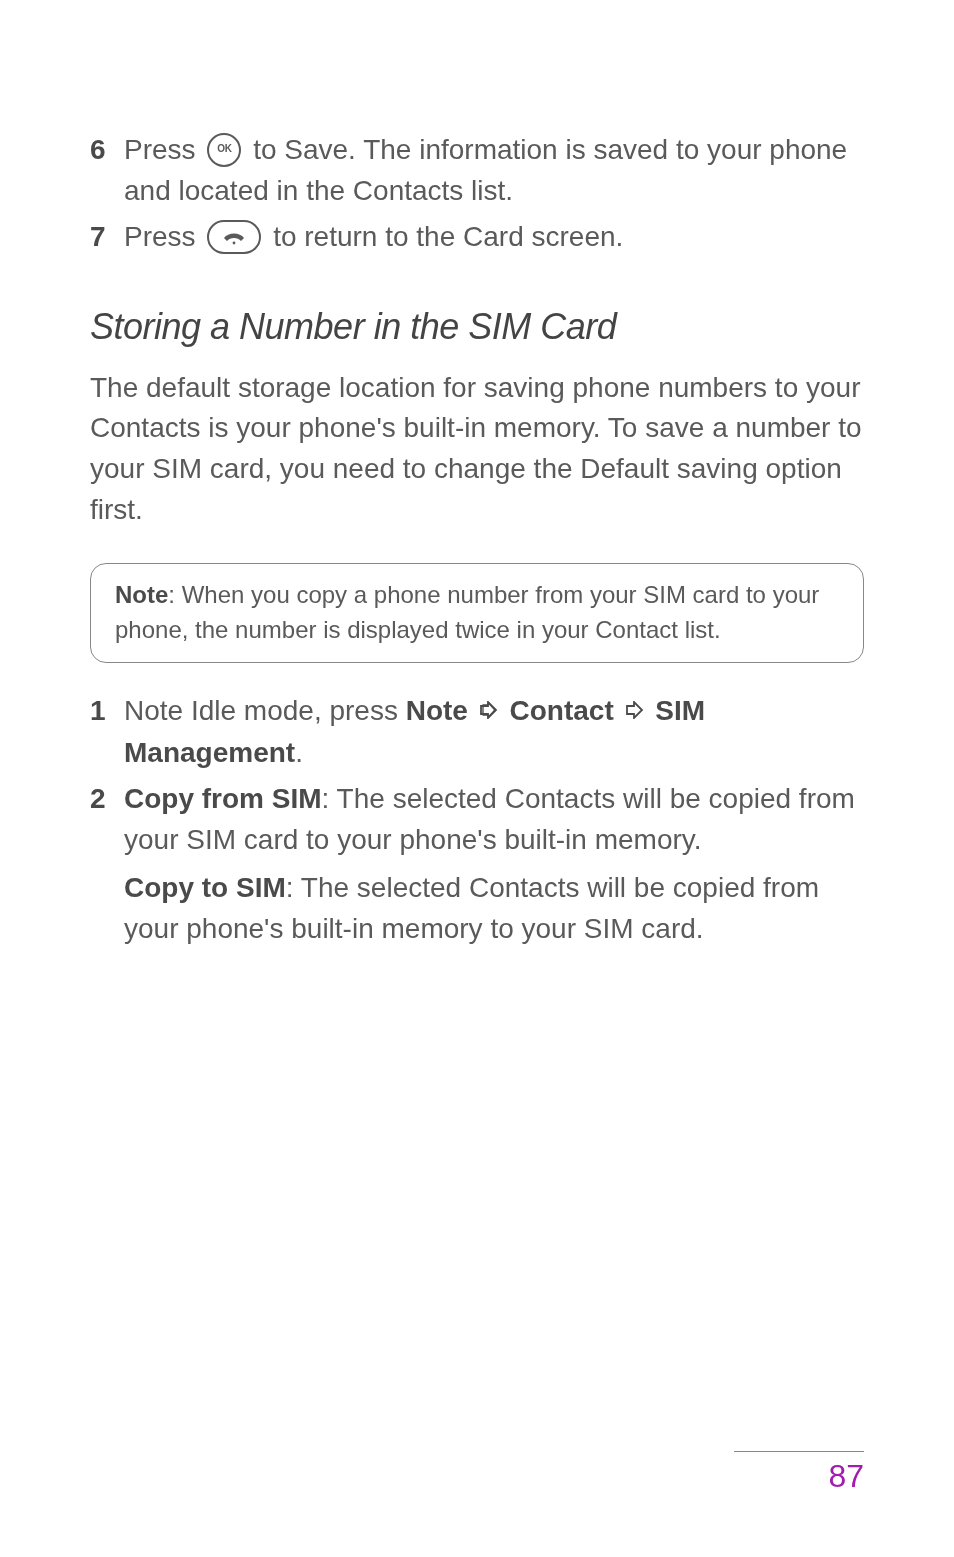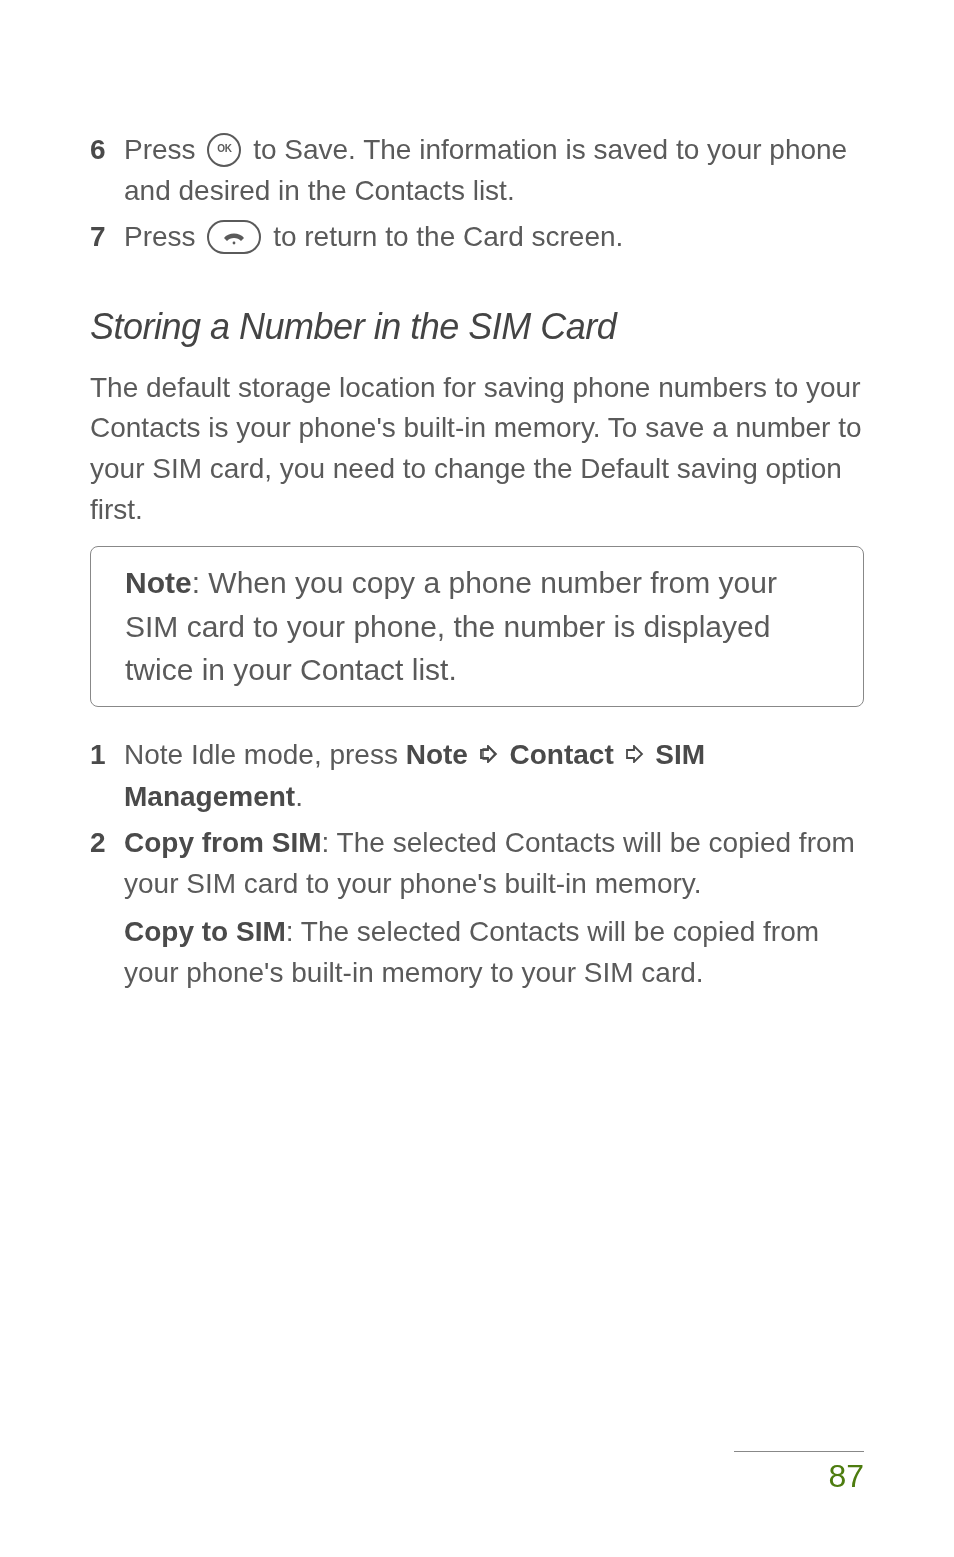--- a/index.html
+++ b/index.html
@@ -68,27 +68,27 @@
     color: #444;
     margin-top: 48px;
     margin-bottom: 20px;
     letter-spacing: -0.5px;
     font-style: italic;
   }
   .body-para {
     font-size: 28px;
     color: #5a5a5a;
     line-height: 1.45;
-    margin-bottom: 16px;
+    margin-bottom: 33px;
   }
   .note-box {
     border: 1.5px solid #888;
-    border-radius: 8px;
-    padding: 14px 34px;
-    font-size: 30px;
+    border-radius: 16px;
+    padding: 14px 24px;
+    font-size: 24px;
     color: #5a5a5a;
     line-height: 1.45;
     margin: 10px 0 28px 0;
   }
   .bold { font-weight: 700; color: #4a4a4a; }
   .arrow {
     display: inline-block;
     vertical-align: middle;
     margin: 0 4px;
     position: relative;
@@ -102,30 +102,30 @@
     text-align: right;
   }
   .page-footer .rule {
     border-top: 1.5px solid #888;
     width: 130px;
     margin-left: auto;
     margin-bottom: 6px;
   }
   .page-footer .num {
     font-size: 32px;
-    color: #4d7c0f;
+    color: #a21caf;
   }
 </style>
 </head>
 <body>
 
 <div class="step">
   <div class="step-num">6</div>
   <div class="step-body">
-    <span>Press </span><span class="icon-ok">OK</span><span> to Save. The information is saved to your phone and desired in the Contacts list.</span>
+    <span>Press </span><span class="icon-ok">OK</span><span> to Save. The information is saved to your phone and located in the Contacts list.</span>
   </div>
 </div>
 
 <div class="step">
   <div class="step-num">7</div>
   <div class="step-body">
     <span>Press </span><span class="icon-end">
         <svg viewBox="0 0 26 18">
           <path d="M3 10 C7 4, 19 4, 23 10 L20 13 C17 9, 9 9, 6 13 Z" fill="#5a5a5a"></path>
           <circle cx="13" cy="15" r="1.4" fill="#5a5a5a"></circle>

